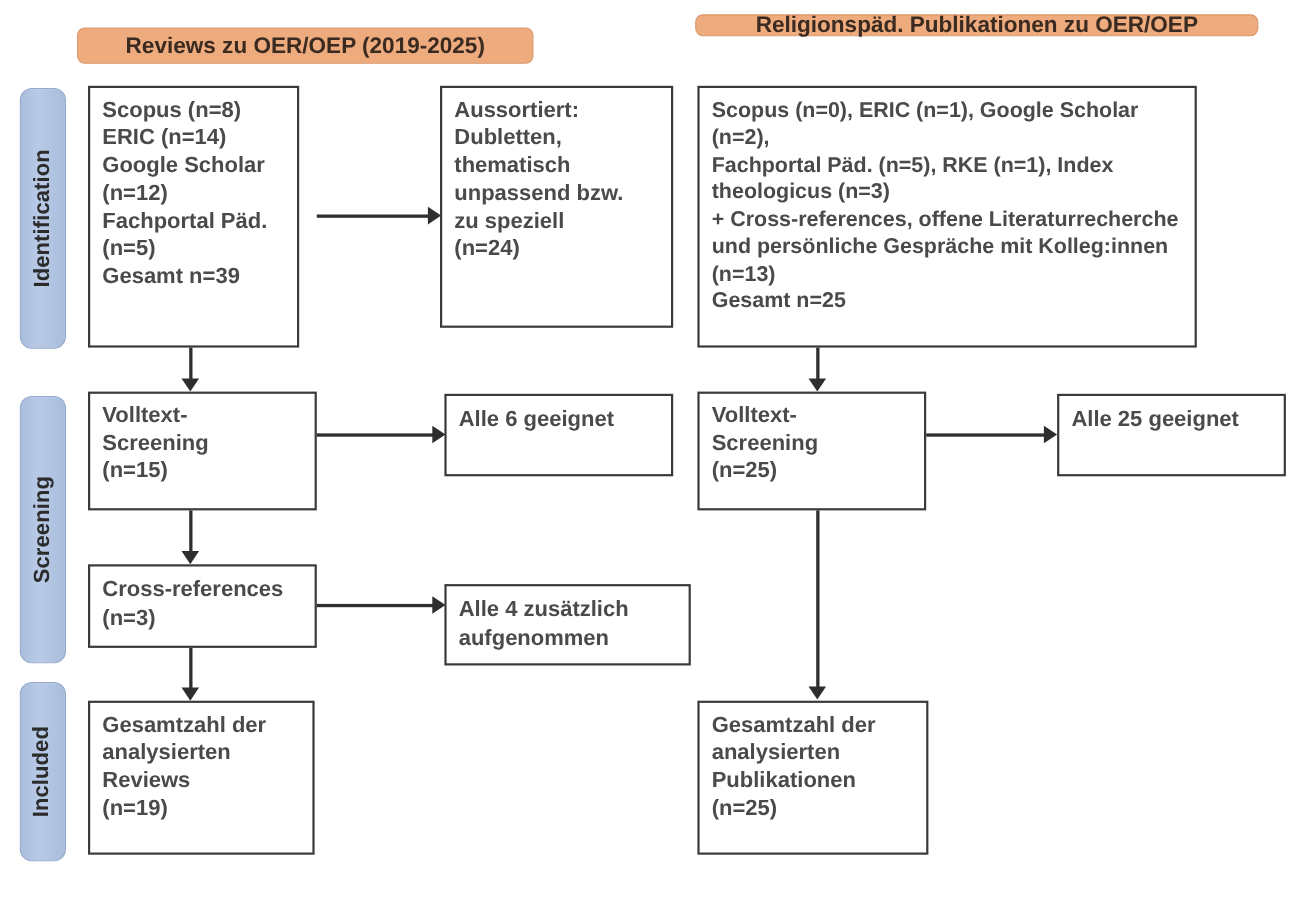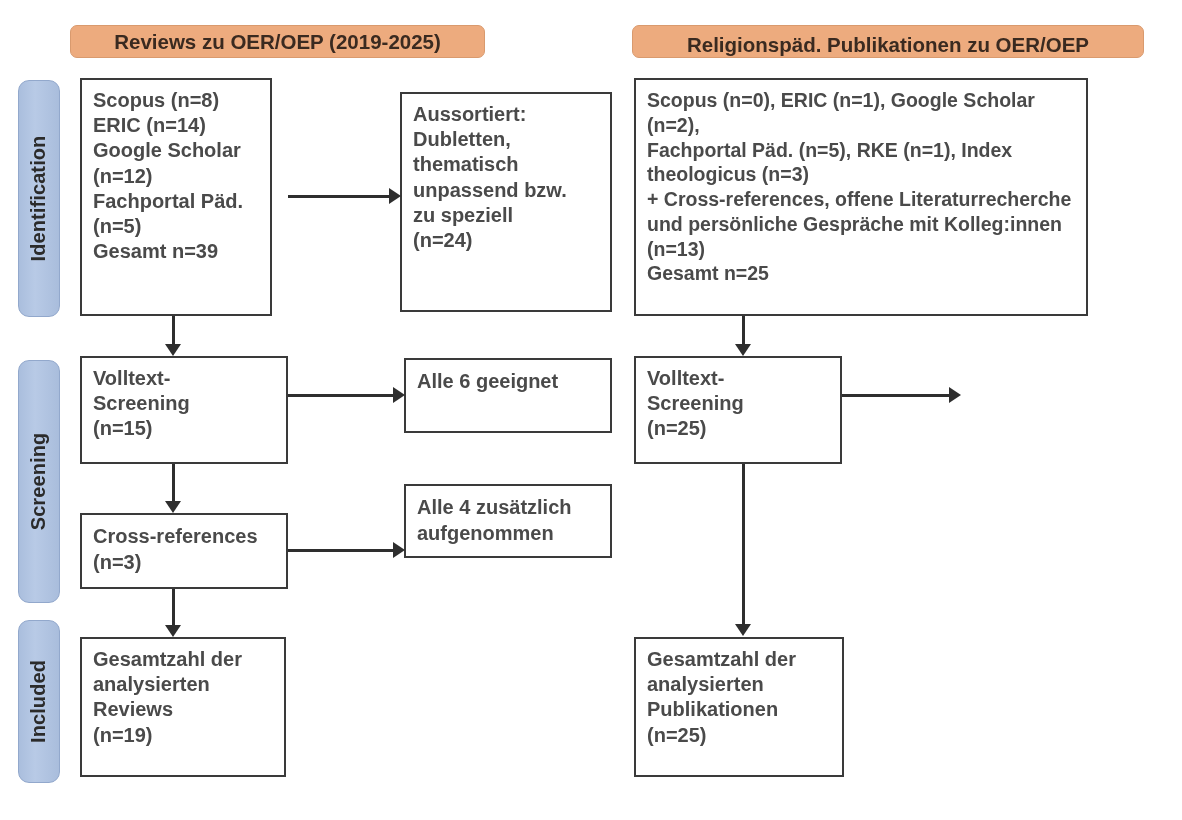--- a/index.html
+++ b/index.html
@@ -109,33 +109,33 @@
   </div>
 
   <div class="stage-pill" style="left:18px; top:620px; width:42px; height:163px;">
     <span class="stage-label">Included</span>
   </div>
 
   <div class="header-pill" style="left:70px; top:25px; width:415px; height:33px;">
     <span>Reviews zu OER/OEP (2019-2025)</span>
   </div>
 
-  <div class="header-pill" style="left:632px; top:25px; width:512px; height:33px;align-items:flex-end;">
+  <div class="header-pill" style="left:632px; top:13px; width:512px; height:20px;">
     <span>Religionspäd. Publikationen zu OER/OEP</span>
   </div>
 
   <div class="box tight" style="left:80px; top:78px; width:192px; height:238px;">Scopus (n=8)
 ERIC (n=14)
 Google Scholar
 (n=12)
 Fachportal Päd.
 (n=5)
 Gesamt n=39</div>
 
-  <div class="box tight" style="left:400px; top:92px; width:212px; height:220px;">Aussortiert:
+  <div class="box tight" style="left:400px; top:78px; width:212px; height:220px;">Aussortiert:
 Dubletten,
 thematisch
 unpassend bzw.
 zu speziell
 (n=24)</div>
 
   <div class="hline" style="left:288px; top:195px; width:103px;"></div>
   <div class="arrow-right" style="left:389px; top:188px;"></div>
 
   <div class="vline" style="left:172px; top:316px; width:3px; height:34px;"></div>
@@ -149,21 +149,21 @@
 
   <div class="hline" style="left:288px; top:394px; width:107px;"></div>
   <div class="arrow-right" style="left:393px; top:387px;"></div>
 
   <div class="vline" style="left:172px; top:464px; width:3px; height:43px;"></div>
   <div class="arrow-down" style="left:165px; top:501px;"></div>
 
   <div class="box" style="left:80px; top:513px; width:208px; height:76px;">Cross-references
 (n=3)</div>
 
-  <div class="box" style="left:404px; top:484px; width:208px; height:74px;">Alle 4 zusätzlich
+  <div class="box" style="left:404px; top:531px; width:224px; height:74px;">Alle 4 zusätzlich
 aufgenommen</div>
 
   <div class="hline" style="left:288px; top:549px; width:107px;"></div>
   <div class="arrow-right" style="left:393px; top:542px;"></div>
 
   <div class="vline" style="left:172px; top:589px; width:3px; height:42px;"></div>
   <div class="arrow-down" style="left:165px; top:625px;"></div>
 
   <div class="box tight" style="left:80px; top:637px; width:206px; height:140px;">Gesamtzahl der
 analysierten
@@ -178,20 +178,21 @@
 (n=13)
 Gesamt n=25</div>
 
   <div class="vline" style="left:742px; top:316px; width:3px; height:34px;"></div>
   <div class="arrow-down" style="left:735px; top:344px;"></div>
 
   <div class="box tight" style="left:634px; top:356px; width:208px; height:108px;">Volltext-
 Screening
 (n=25)</div>
 
+  <div class="box" style="left:961px; top:358px; width:208px; height:75px;">Alle 25 geeignet</div>
 
   <div class="hline" style="left:842px; top:394px; width:109px;"></div>
   <div class="arrow-right" style="left:949px; top:387px;"></div>
 
   <div class="vline" style="left:742px; top:464px; width:3px; height:165px;"></div>
   <div class="arrow-down" style="left:735px; top:624px;"></div>
 
   <div class="box tight" style="left:634px; top:637px; width:210px; height:140px;">Gesamtzahl der
 analysierten
 Publikationen

